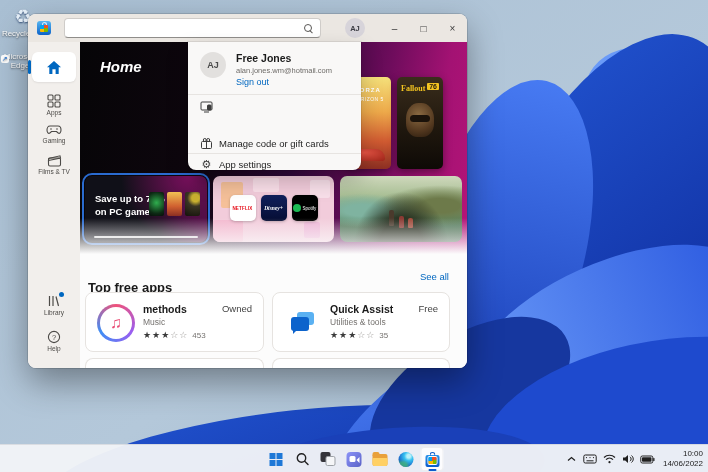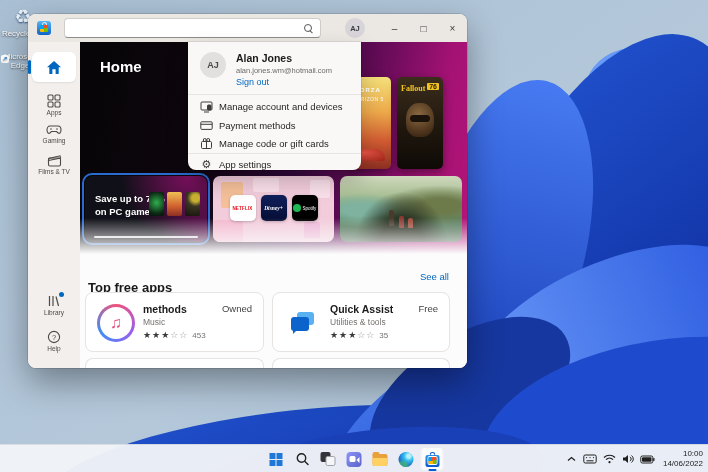--- a/index.html
+++ b/index.html
@@ -50,21 +50,21 @@
          box-shadow:0 1px 2px rgba(0,0,0,.08); display:flex; align-items:center; justify-content:center; }
   .accent-bar { position:absolute; left:0; top:18px; width:3px; height:14px; border-radius:2px; background:#0067c0; }
   .lib-dot { position:absolute; left:31px; top:-2px; width:5px; height:5px; border-radius:50%; background:#0067c0; }
 
   
   .main { position:absolute; left:52px; top:28px; right:0; bottom:0; background:#fcfcfc; }
   .hero { position:absolute; left:0; top:0; right:0; height:214px; overflow:hidden;
          background:linear-gradient(100deg,#060507 0%,#0e060e 32%,#30083a 55%,#6e0c5c 74%,#a31273 88%,#b51478 100%); }
   .hero::after { content:""; position:absolute; left:0; right:0; bottom:0; height:38px;
          background:linear-gradient(to bottom, rgba(252,252,252,0) 0%, #fcfcfc 95%); }
-  .page-title { position:absolute; left:20px; top:16px; color:#fff; font-size:15px; font-weight:bold; }
+  .page-title { position:absolute; left:20px; top:16px; color:#fff; font-size:15px; font-weight:bold;font-style:italic; }
   .poster { position:absolute; top:35px; width:46px; height:92px; border-radius:5px; overflow:hidden; box-shadow:0 3px 8px rgba(0,0,0,.4); }
   .poster-forza { left:265px; background:linear-gradient(180deg,#f4e07a 0%,#eda94a 38%,#cf5a31 70%,#8c2f22 100%); }
   .poster-forza .car { position:absolute; left:6px; bottom:8px; width:34px; height:12px; border-radius:6px 10px 3px 3px;
          background:radial-gradient(ellipse at 40% 30%, #e85545, #9c2418); }
   .poster-forza .t1 { position:absolute; top:10px; width:100%; text-align:center; color:#fff; font-size:6px; font-weight:bold; letter-spacing:1px; }
   .poster-forza .t2 { position:absolute; top:19px; width:100%; text-align:center; color:#fff; font-size:5px; letter-spacing:.5px; }
   .poster-fallout { left:317px; background:linear-gradient(180deg,#3a2d1c 0%,#241b10 45%,#0e0a06 100%); }
   .poster-fallout .t1 { position:absolute; top:7px; left:4px; color:#f3c420; font-size:8px; font-weight:bold; font-family:"Liberation Serif",serif; }
   .poster-fallout .t2 { position:absolute; top:6px; right:4px; color:#241b10; background:#f3c420; font-size:7px; font-weight:bold; padding:0 2px; border-radius:1px; }
   .poster-fallout .helmet { position:absolute; left:9px; top:26px; width:28px; height:34px; border-radius:45% 45% 40% 40%;
@@ -369,47 +369,35 @@
         </span>
       </div>
 
       <div class="partial-card" style="left:5px; width:179px;"></div>
       <div class="partial-card" style="left:192px; width:178px;"></div>
     </div>
   </div>
 
   <div class="menu">
     <div class="menu-avatar">AJ</div>
-    <div class="menu-name">Alan Jones</div>
+    <div class="menu-name">Free Jones</div>
     <div class="menu-email">alan.jones.wm@hotmail.com</div>
     <a class="menu-signout">Sign out</a>
     <div class="menu-div" style="top:52px;"></div>
 
     <div class="menu-item" style="top:55px;">
       <span class="mi-icon">
         <svg width="13" height="13" viewBox="0 0 13 13">
             <g fill="none" stroke="#3c3c3c" stroke-width="1">
           <rect x="1" y="2" width="11" height="8" rx="1"></rect>
               <line x1="4" y1="12" x2="9" y2="12"></line>
           <rect x="7.5" y="5" width="3.5" height="5" rx="0.8" fill="#3c3c3c"></rect>
             </g>
           </svg>
       </span>
-      <span class="mi-label">Manage account and devices</span>
-    </div>
-    <div class="menu-item" style="top:74px;">
-      <span class="mi-icon">
-        <svg width="13" height="13" viewBox="0 0 13 13">
-            <g fill="none" stroke="#3c3c3c" stroke-width="1">
-          <rect x="0.8" y="2.8" width="11.4" height="7.6" rx="1"></rect>
-              <line x1="0.8" y1="5.3" x2="12.2" y2="5.3"></line>
-            </g>
-          </svg>
-      </span>
-      <span class="mi-label">Payment methods</span>
     </div>
     <div class="menu-item" style="top:92px;">
       <span class="mi-icon">
         <svg width="13" height="13" viewBox="0 0 13 13">
             <g fill="none" stroke="#3c3c3c" stroke-width="1">
           <rect x="1.5" y="4.5" width="10" height="7" rx="1"></rect>
               <line x1="6.5" y1="4.5" x2="6.5" y2="11.5"></line>
           <circle cx="4.8" cy="3" r="1.5"></circle>
               <circle cx="8.2" cy="3" r="1.5"></circle>
             </g>

